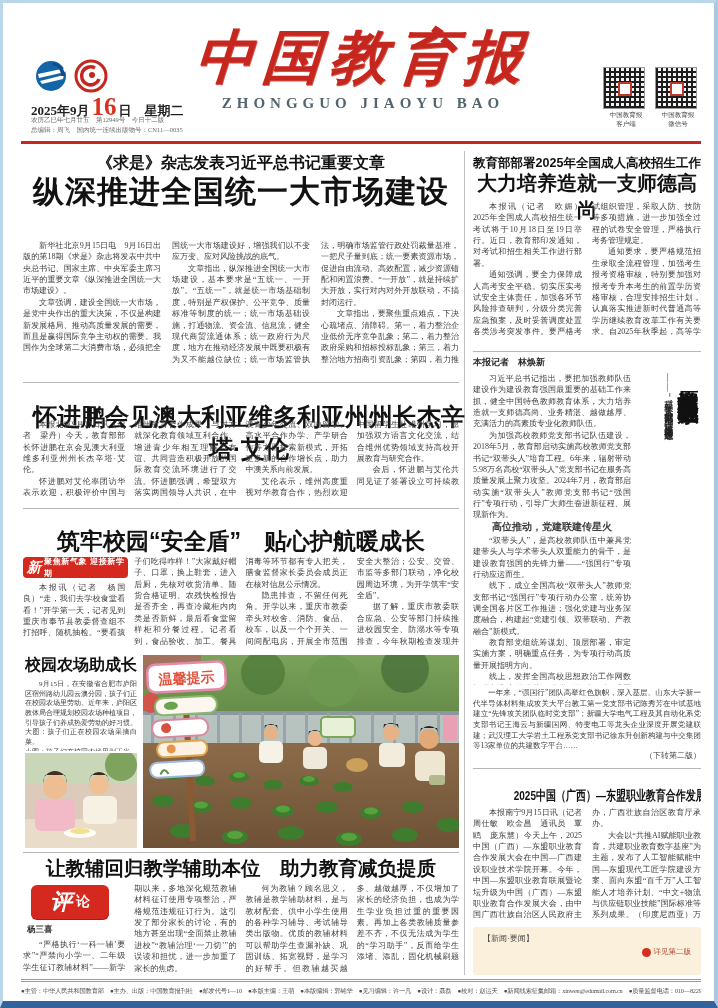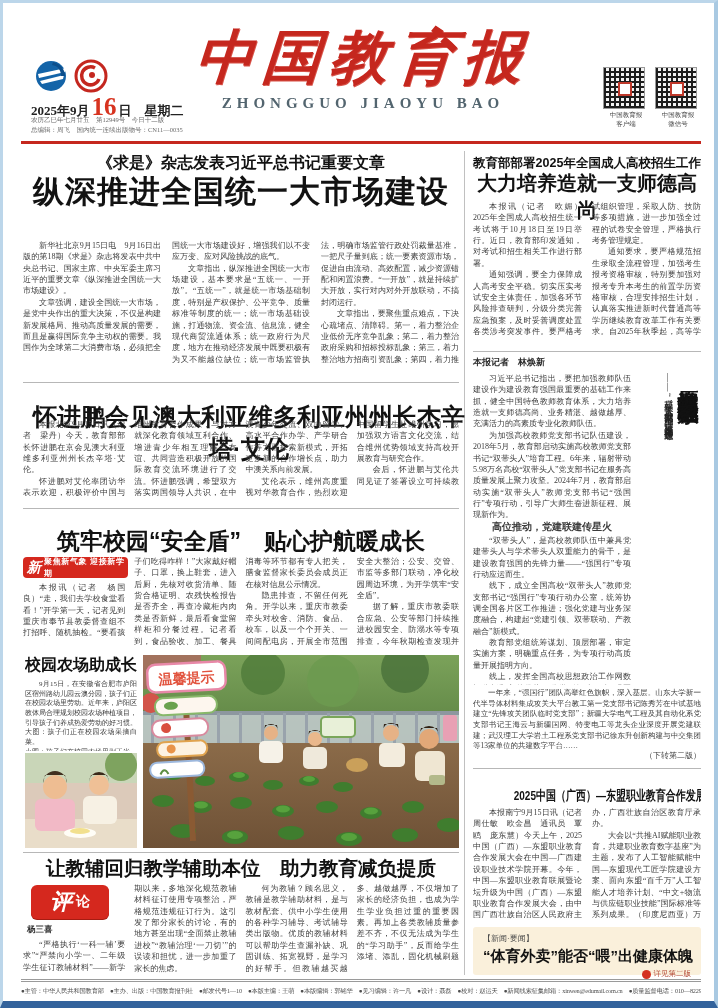--- a/index.html
+++ b/index.html
@@ -320,21 +320,20 @@
     <span class="scalehd">2025中国（广西）—东盟职业教育合作发展大会开幕</span>
   </div>
   <div class="abs body-text cols-2" style="left:470px;top:804px;width:228px;height:114px;">
     <p>本报南宁9月15日讯（记者　周仕敏　欧金昌　通讯员　覃鸥　庞东慧）今天上午，2025中国（广西）—东盟职业教育合作发展大会在中国—广西建设职业技术学院开幕。今年，中国—东盟职业教育联展暨论坛升级为中国（广西）—东盟职业教育合作发展大会，由中国广西壮族自治区人民政府主办，广西壮族自治区教育厅承办。</p>
     <p>大会以“共推AI赋能职业教育，共建职业教育数字基座”为主题，发布了人工智能赋能中国—东盟现代工匠学院建设方案、面向东盟“百千万”人工智能人才培养计划、“中文+物流与供应链职业技能”国际标准等系列成果。（印度尼西亚）万隆制造理工学院与柳州职业技术大学、（马来西亚）吉隆坡科技大学与广西交通职业技术学院、（越南）河内学院与广西交通职业技术学院、（泰国）乌武里职业学院与广西国际商务职业技术学院分别签署合作项目协议。</p>
 
   </div>
 
   <div class="abs tiyu" style="left:470px;top:924px;width:228px;height:48px;">
     <div class="tiyu-label">【新闻·要闻】</div>
-    <div class="tiyu-hd hd">“体育外卖”能否“喂”出健康体魄</div>
     <div class="tiyu-note">
       <span class="dot-icon"></span>
       <span>详见第二版</span>
     </div>
   </div>
 
   <div class="abs footer-rule" style="left:18px;top:976px;width:680px;"></div>
   <div class="abs footer-text" style="left:18px;top:984px;width:680px;">●主管：中华人民共和国教育部　●主办、出版：中国教育报刊社　●邮发代号1—10　●本版主编：王萌　●本版编辑：郭铭华　●见习编辑：许一凡　●设计：聂磊　●校对：赵运天　●新闻线索征集邮箱：xinwen@edumail.com.cn　●质量监督电话：010—82296611　●发行热线：010—82296420</div>
 
 </div>

